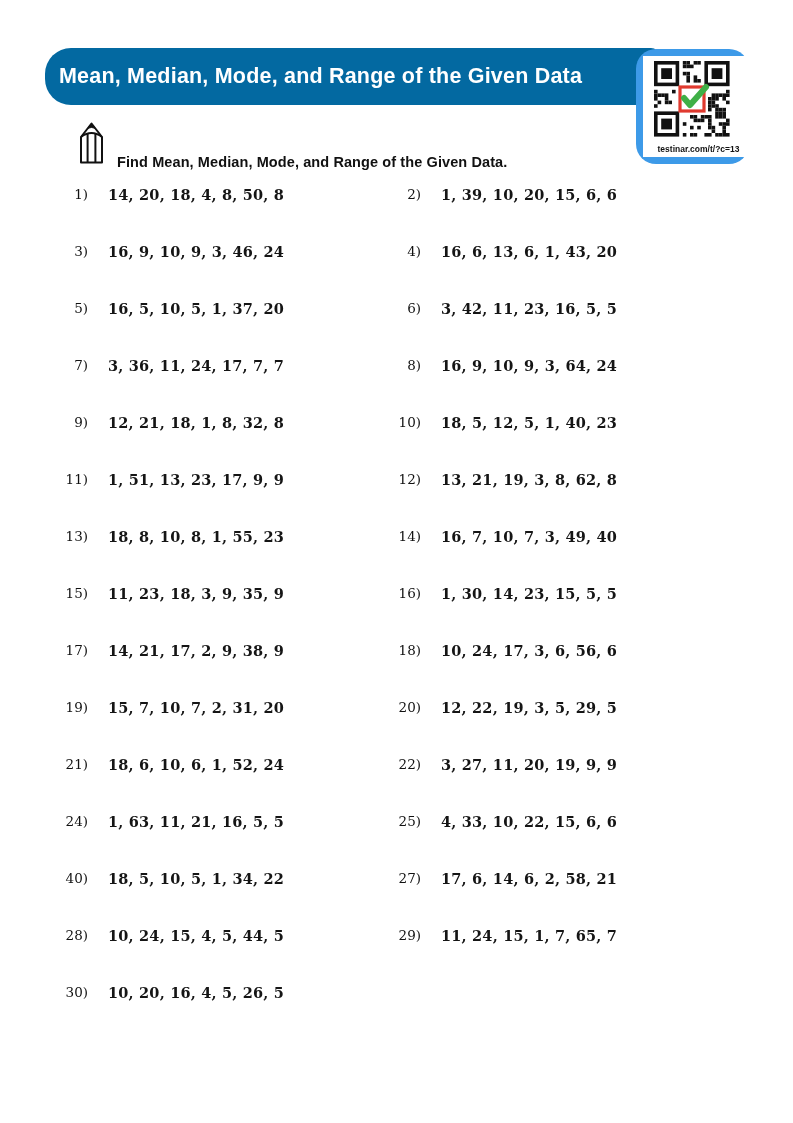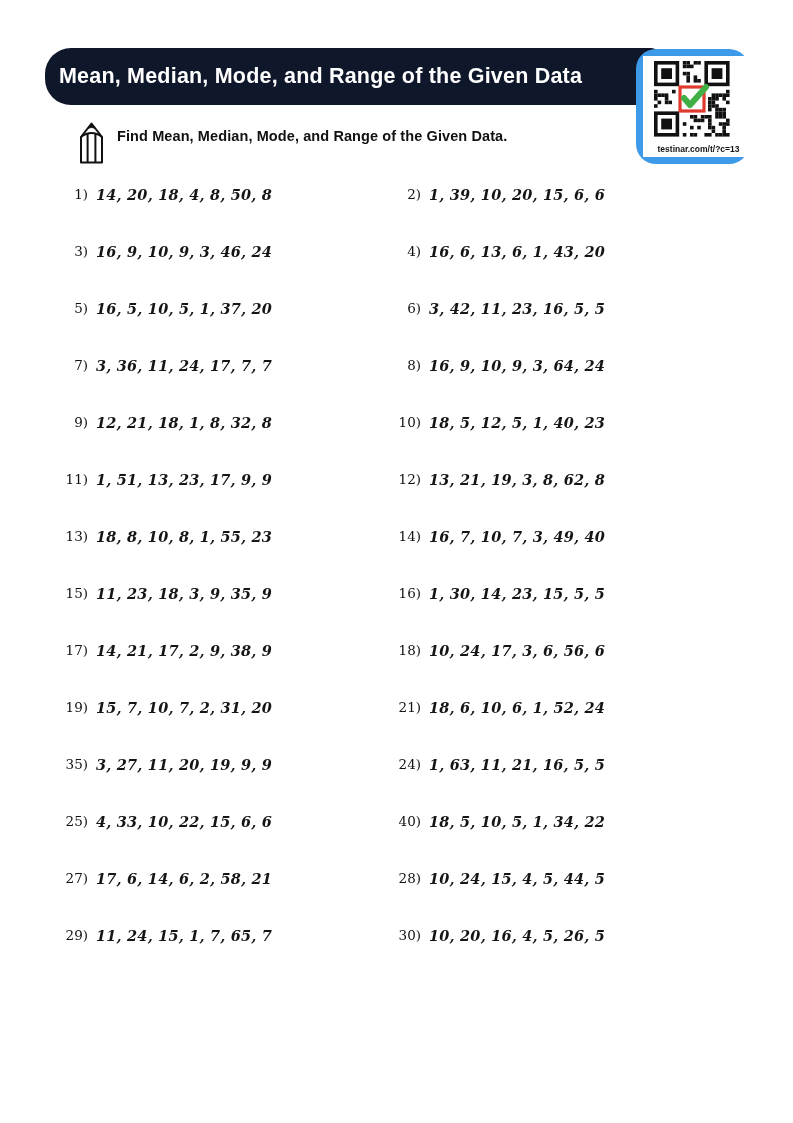--- a/index.html
+++ b/index.html
@@ -2,21 +2,21 @@
 <html><head>
 <meta charset="utf-8">
 <style>
   html,body{margin:0;padding:0;background:#fff;}
   .page{
     position:relative;width:793px;height:1123px;background:#ffffff;
     font-family:"Liberation Sans",sans-serif;overflow:hidden;
   }
   .header-band{
     position:absolute;left:45px;top:48px;width:614px;height:57px;
-    background:#0f172a;border-radius:26px 8px 8px 26px;
+    background:#0369a1;border-radius:26px 8px 8px 26px;
     display:flex;align-items:center;
   }
   .header-title{
     color:#ffffff;font-size:21.5px;font-weight:bold;padding-left:14px;
     letter-spacing:0.2px;white-space:nowrap;
   }
   .qr-box{
     position:absolute;left:636px;top:49px;width:113px;height:115px;
     background:#3d9ae8;border-radius:20px;
   }
@@ -24,42 +24,42 @@
     position:absolute;left:7px;top:7px;width:99px;height:101px;
     background:#ffffff;border-radius:0;overflow:hidden;padding-left:12px;
   }
   .qr-svg{position:absolute;left:11px;top:5px;}
   .qr-url{
     position:absolute;left:0;bottom:3px;width:100%;text-align:center;
     font-size:8.5px;font-weight:bold;color:#111;letter-spacing:0px;
     font-family:"Liberation Sans",sans-serif;white-space:nowrap;
   }
   .instruction-row{
-    position:absolute;left:78px;top:122px;display:flex;align-items:flex-start;
+    position:absolute;left:78px;top:122px;display:flex;align-items:flex-end;
   }
   .pencil-wrap{width:27px;height:42px;margin-right:12px;flex:0 0 auto;}
   .instruction-text{
     font-size:14.5px;font-weight:bold;color:#111;letter-spacing:0.1px;
     position:relative;top:6px;
   }
   .problems-grid{
     position:absolute;left:60px;top:186px;width:690px;
     display:grid;grid-template-columns:333px 1fr;grid-auto-rows:57px;
   }
   .problem-cell{display:flex;align-items:flex-start;}
   .pnum{
     display:inline-block;width:28px;text-align:right;flex:0 0 auto;
     font-family:"DejaVu Serif","Liberation Serif",serif;
     font-size:13.5px;color:#111;line-height:17px;
   }
   .pvals{
-    margin-left:8px;
+    margin-left:20px;
     font-family:"DejaVu Serif","Liberation Serif",serif;
     font-size:14.5px;font-weight:bold;color:#151515;line-height:17px;
-    letter-spacing:0.2px;white-space:nowrap;font-style:italic;
+    letter-spacing:0.2px;white-space:nowrap;
   }
 </style>
 </head>
 <body>
 
 <div class="page">
 
   <div class="header-band">
     <div class="header-title">Mean, Median, Mode, and Range of the Given Data</div>
   </div>
@@ -250,25 +250,29 @@
       </div>
       <div class="problem-cell">
         <span class="pnum">18)</span>
         <span class="pvals">10, 24, 17, 3, 6, 56, 6</span>
       </div>
       <div class="problem-cell">
         <span class="pnum">19)</span>
         <span class="pvals">15, 7, 10, 7, 2, 31, 20</span>
       </div>
       <div class="problem-cell">
+        <span class="pnum">20)</span>
+        <span class="pvals">12, 22, 19, 3, 5, 29, 5</span>
+      </div>
+      <div class="problem-cell">
         <span class="pnum">21)</span>
         <span class="pvals">18, 6, 10, 6, 1, 52, 24</span>
       </div>
       <div class="problem-cell">
-        <span class="pnum">35)</span>
+        <span class="pnum">22)</span>
         <span class="pvals">3, 27, 11, 20, 19, 9, 9</span>
       </div>
       <div class="problem-cell">
         <span class="pnum">24)</span>
         <span class="pvals">1, 63, 11, 21, 16, 5, 5</span>
       </div>
       <div class="problem-cell">
         <span class="pnum">25)</span>
         <span class="pvals">4, 33, 10, 22, 15, 6, 6</span>
       </div>

